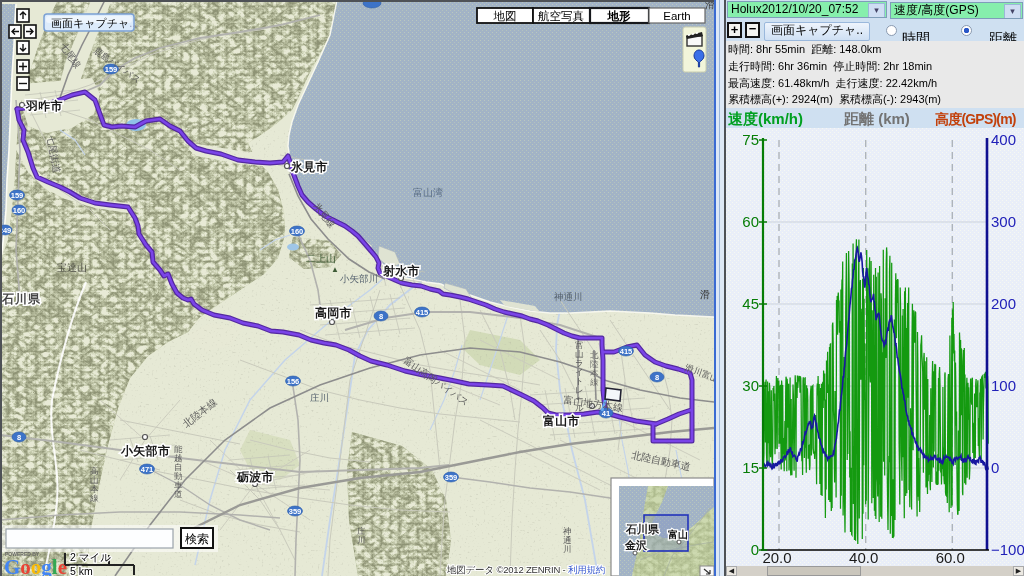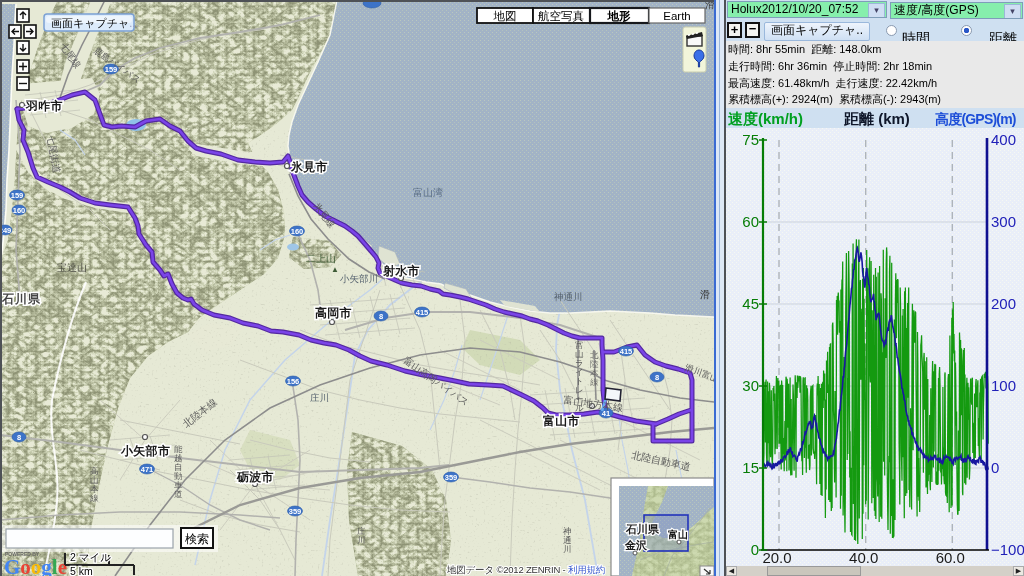--- a/index.html
+++ b/index.html
@@ -9,22 +9,22 @@
 #panel{position:absolute;left:726px;top:0;width:298px;height:576px;background:#cfe0f1;}
 .combo{position:absolute;height:17px;background:#86efac;border:1px solid #7f9db9;font-size:12px;color:#000;line-height:15px;padding-left:3px;box-sizing:border-box;white-space:nowrap;overflow:hidden;}
 .combo .db{position:absolute;right:1px;top:1px;width:15px;height:13px;background:#cfdef3;border:1px solid #9ab8d8;font-size:9px;color:#446;text-align:center;line-height:12px;}
 .btn{position:absolute;background:#f4f4f0;border:2px solid #111;box-sizing:border-box;text-align:center;font-weight:bold;color:#000;}
 #cap2{position:absolute;left:38px;top:22px;width:104px;height:17px;background:linear-gradient(#eef4fc,#cfe0f4);border:1px solid #9ab8dc;border-radius:2px;font-size:12px;text-align:center;line-height:15px;color:#000;}
 .radio{position:absolute;width:11px;height:11px;border-radius:50%;background:#fff;border:1px solid #8a9ab0;box-sizing:border-box;}
 .rlab{position:absolute;font-size:14px;color:#000;margin-top:7px;}
 #stats{position:absolute;left:0;top:41px;width:298px;height:67px;background:#e9e9e9;font-size:11px;color:#000;line-height:16.8px;padding-left:2px;box-sizing:border-box;white-space:nowrap;letter-spacing:0px;}
 #chead{position:absolute;left:0;top:110px;width:298px;height:18px;font-size:15px;font-weight:bold;}
 #chead .g{position:absolute;left:2px;color:#00a020;}
-#chead .k{position:absolute;left:118px;color:#0f172a;}
-#chead .b{position:absolute;left:209px;color:#1d4ed8;letter-spacing:-0.8px;font-size:14px;top:1px;}
+#chead .k{position:absolute;left:118px;color:#737373;}
+#chead .b{position:absolute;left:209px;color:#c2410c;letter-spacing:-0.8px;font-size:14px;top:1px;}
 #sbar{position:absolute;left:0;top:566px;width:298px;height:10px;background:#d4d0c8;}
 #sbar .ar{position:absolute;top:0;width:11px;height:10px;background:#ece9e2;border:1px solid #aaa;box-sizing:border-box;font-size:7px;line-height:8px;text-align:center;color:#222;}
 #sbar .thumb{position:absolute;left:41px;top:0;width:94px;height:10px;background:#cac6bc;border:1px solid #999;box-sizing:border-box;}
 </style></head><body>
 <div id="map">
 <svg width="714" height="576" viewBox="0 0 714 576" xmlns="http://www.w3.org/2000/svg">
 <defs>
 <pattern id="sea" width="4" height="4" patternUnits="userSpaceOnUse">
  <rect width="4" height="4" fill="#a2b3c6"></rect>
  <rect x="0" y="0" width="1" height="1" fill="#bac8bf"></rect>

